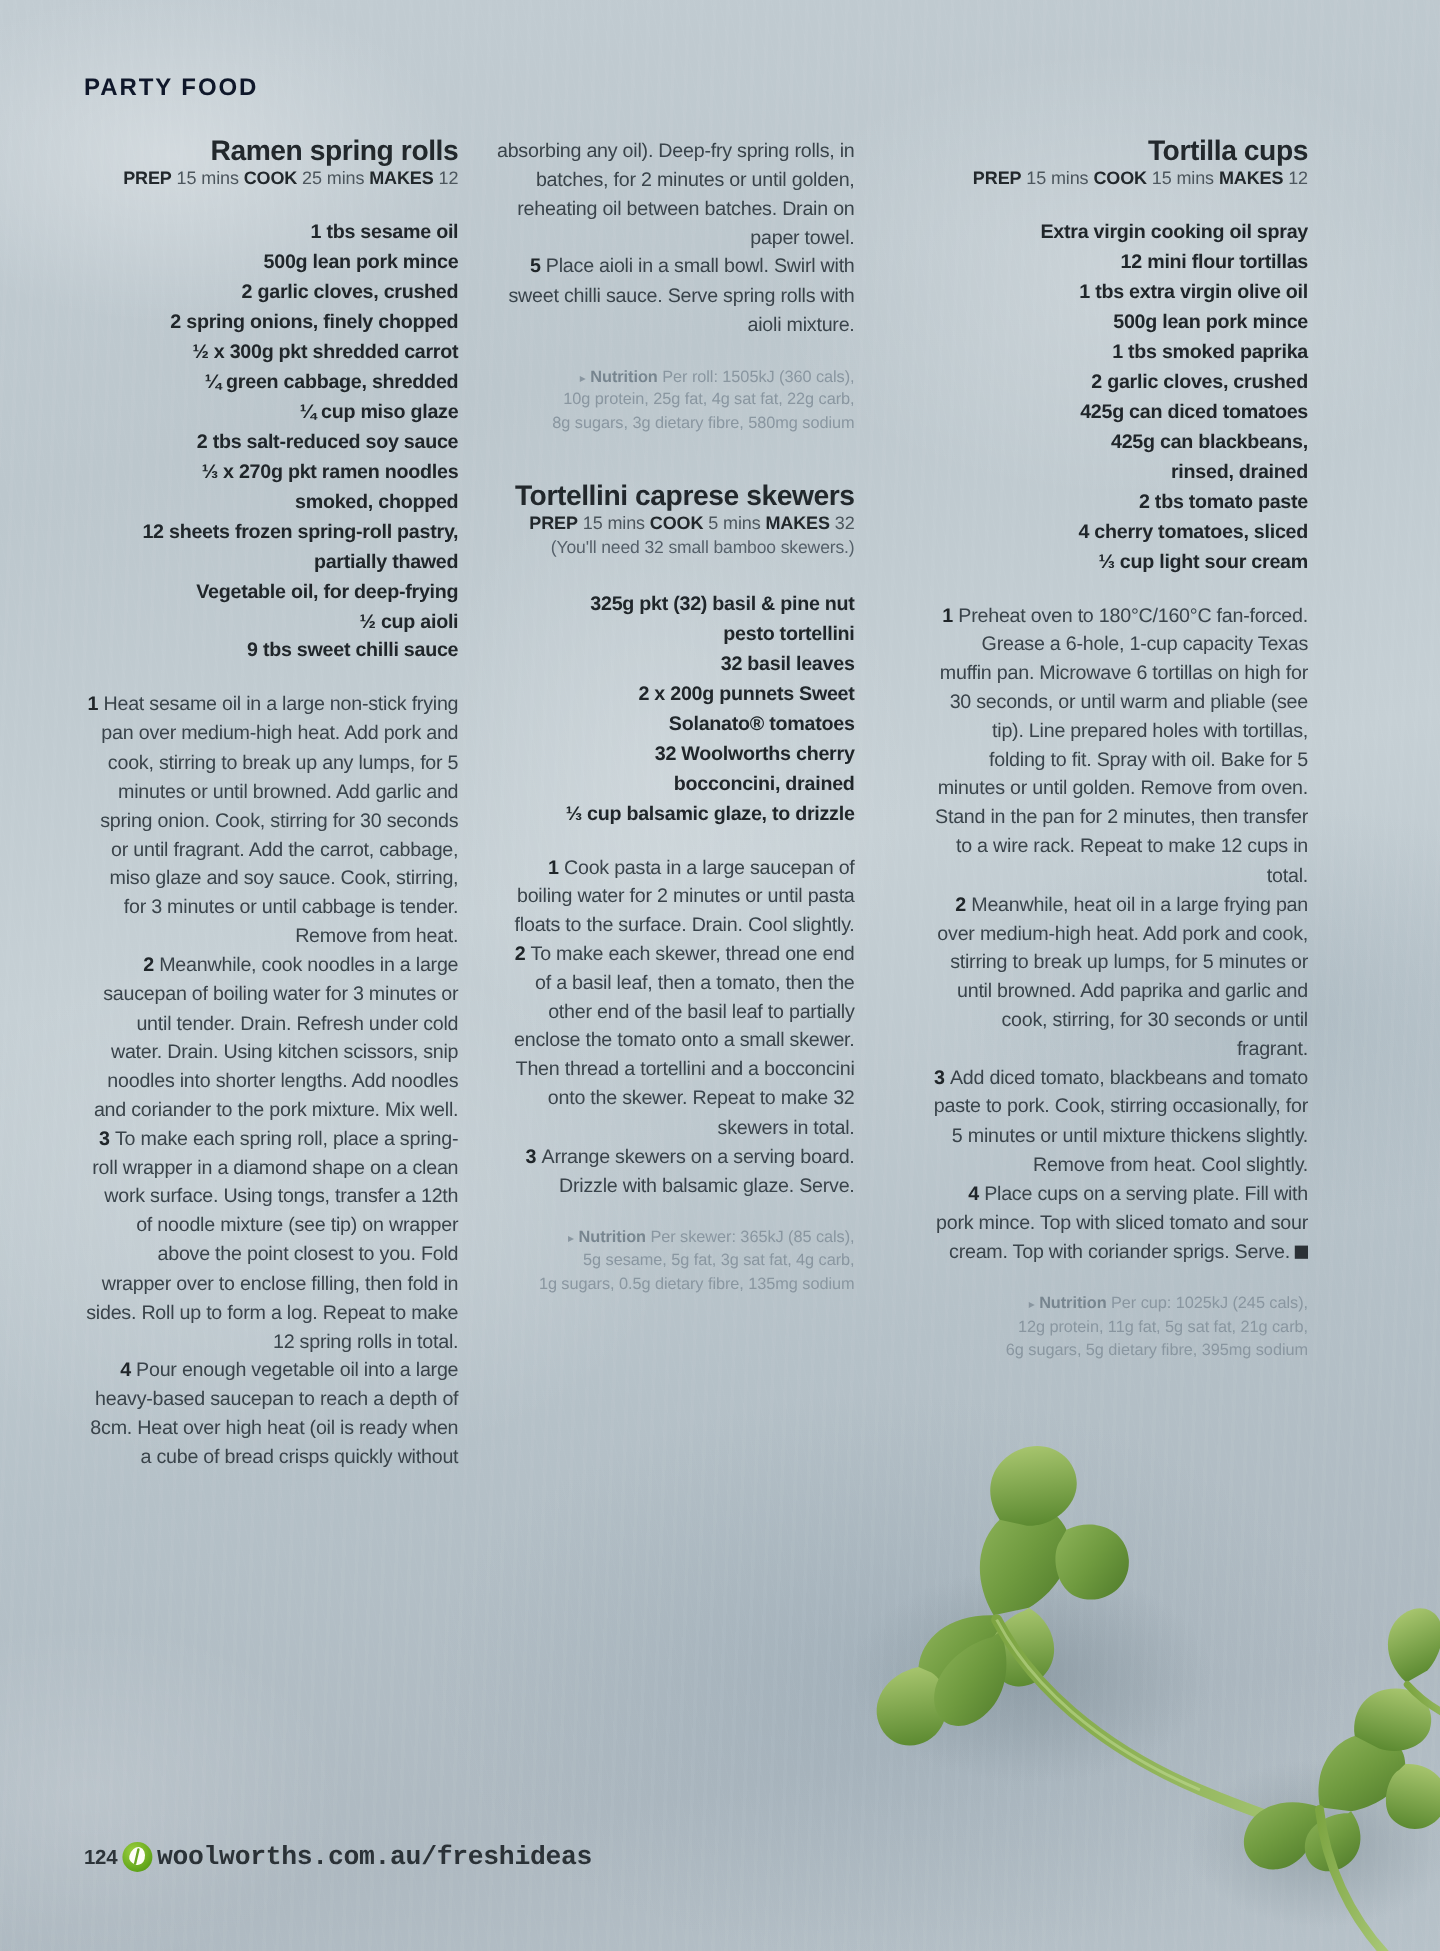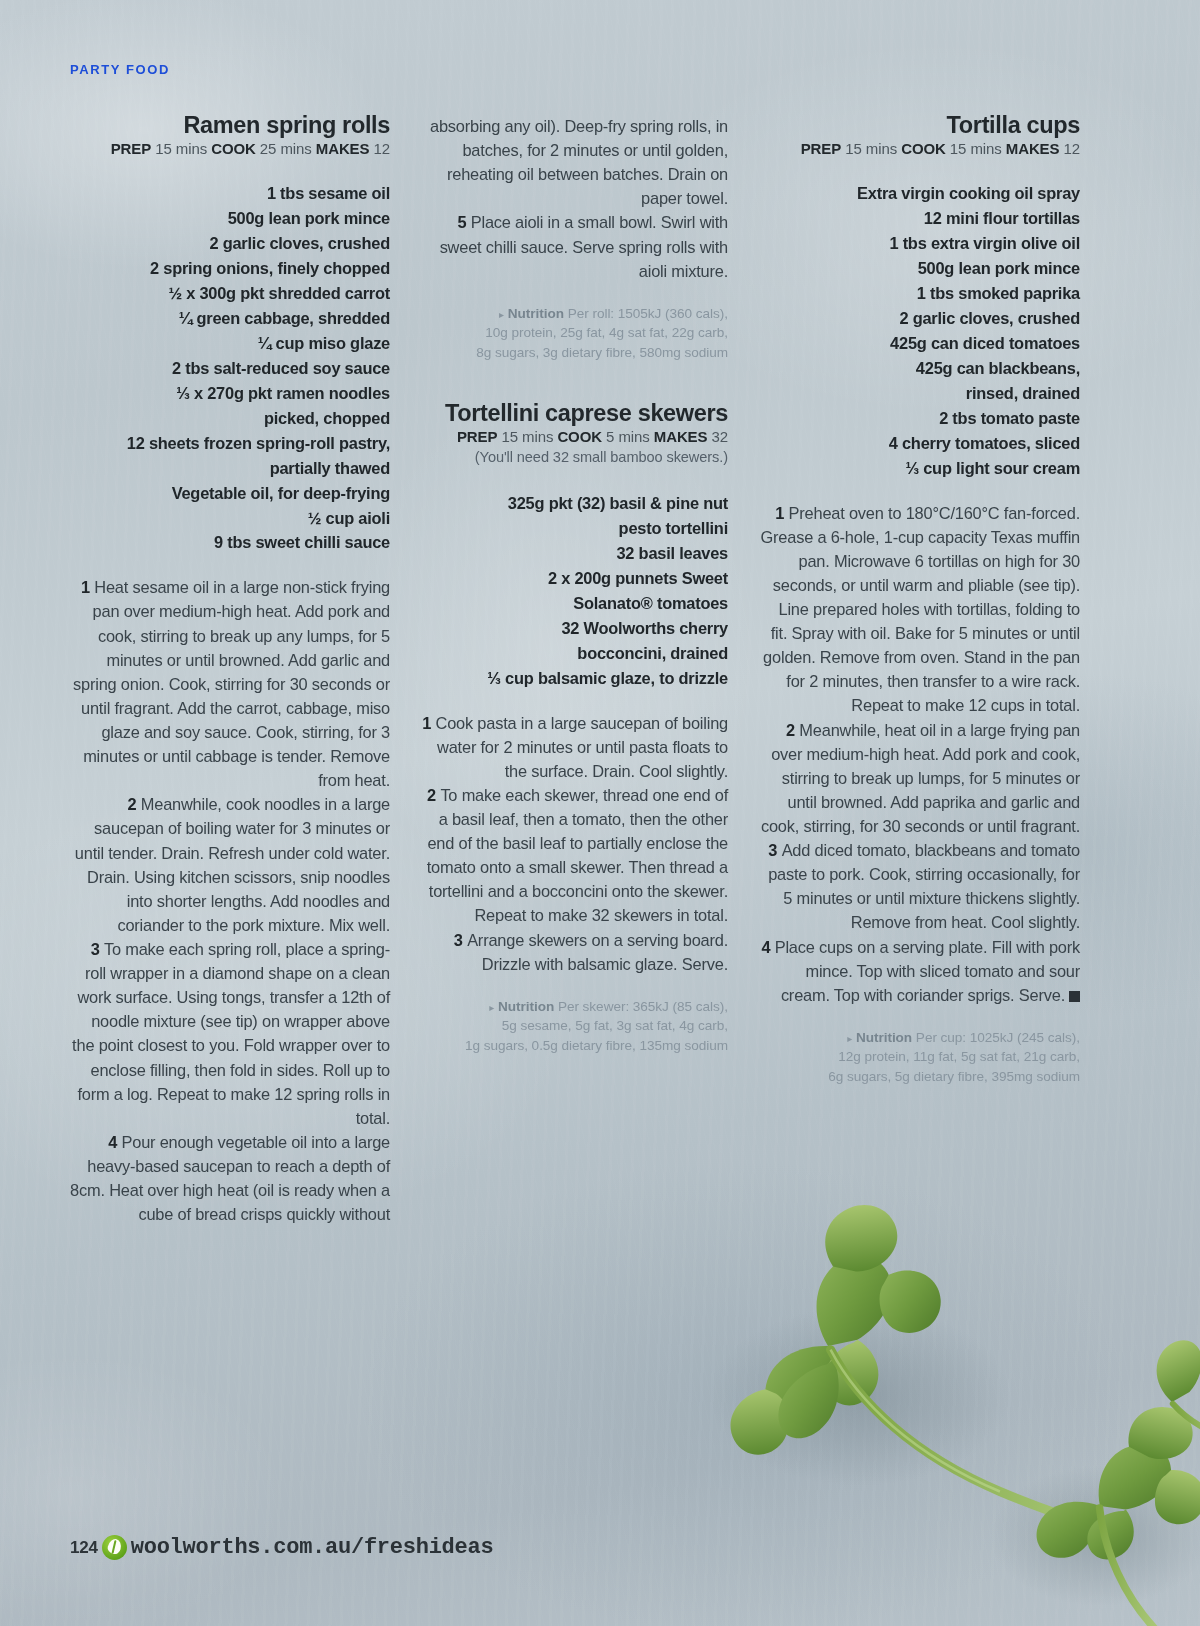--- a/index.html
+++ b/index.html
@@ -30,33 +30,33 @@
       repeating-linear-gradient(3deg, rgba(120,138,150,.055) 0 2px, rgba(0,0,0,0) 2px 17px),
       repeating-linear-gradient(78deg, rgba(255,255,255,.035) 0 1px, rgba(0,0,0,0) 1px 7px);
     mix-blend-mode:soft-light;
   }
 
   
   .page { position:absolute; inset:0; }
 
   .kicker {
     position:absolute; left:70px; top:62px;
-    font-size:13px; font-weight:700; letter-spacing:1.6px;
-    color:#1d4ed8;
+    font-size:20px; font-weight:700; letter-spacing:1.6px;
+    color:#0f172a;
   }
 
   .cols {
     position:absolute; left:70px; top:112px;
     width:1020px;
     display:flex; gap:30px;
     align-items:flex-start;
   }
   .col { width:320px; position:relative;text-align:right; }
   .col.c2 { width:308px; }
-  .col.c3 { width:322px; }
+  .col.c3 { width:322px;margin-left:34px; }
 
   h2.recipe-title {
     margin:0 0 2px 0;
     font-size:23.5px; font-weight:700; letter-spacing:-0.35px;
     color:#22282c; line-height:1.12;
   }
   .meta {
     font-size:15px; color:#4c565d; line-height:1.2;
     margin:0 0 0 0; letter-spacing:-0.1px;
   }
@@ -207,21 +207,21 @@
       <ul class="ingredients" id="ing-0">
           <li>1 tbs sesame oil</li>
           <li>500g lean pork mince</li>
           <li>2 garlic cloves, crushed</li>
           <li>2 spring onions, finely chopped</li>
           <li>½ x 300g pkt shredded carrot</li>
           <li>¼ green cabbage, shredded</li>
           <li>¼ cup miso glaze</li>
           <li>2 tbs salt-reduced soy sauce</li>
           <li>⅓ x 270g pkt ramen noodles</li>
-          <li class="cont">picked, chopped</li>
+          <li class="cont">smoked, chopped</li>
           <li>12 sheets frozen spring-roll pastry,</li>
           <li class="cont">partially thawed</li>
           <li>Vegetable oil, for deep-frying</li>
           <li>½ cup aioli</li>
           <li>9 tbs sweet chilli sauce</li>
         </ul>
       <div class="method" id="steps-0a">
           <p><span class="stepnum">1 </span><span>Heat sesame oil in a large non-stick frying pan over medium-high heat. Add pork and cook, stirring to break up any lumps, for 5 minutes or until browned. Add garlic and spring onion. Cook, stirring for 30 seconds or until fragrant. Add the carrot, cabbage, miso glaze and soy sauce. Cook, stirring, for 3 minutes or until cabbage is tender. Remove from heat.</span></p>
           <p><span class="stepnum">2 </span><span>Meanwhile, cook noodles in a large saucepan of boiling water for 3 minutes or until tender. Drain. Refresh under cold water. Drain. Using kitchen scissors, snip noodles into shorter lengths. Add noodles and coriander to the pork mixture. Mix well.</span></p>
           <p><span class="stepnum">3 </span><span>To make each spring roll, place a spring-roll wrapper in a diamond shape on a clean work surface. Using tongs, transfer a 12th of noodle mixture (see tip) on wrapper above the point closest to you. Fold wrapper over to enclose filling, then fold in sides. Roll up to form a log. Repeat to make 12 spring rolls in total.</span></p>

